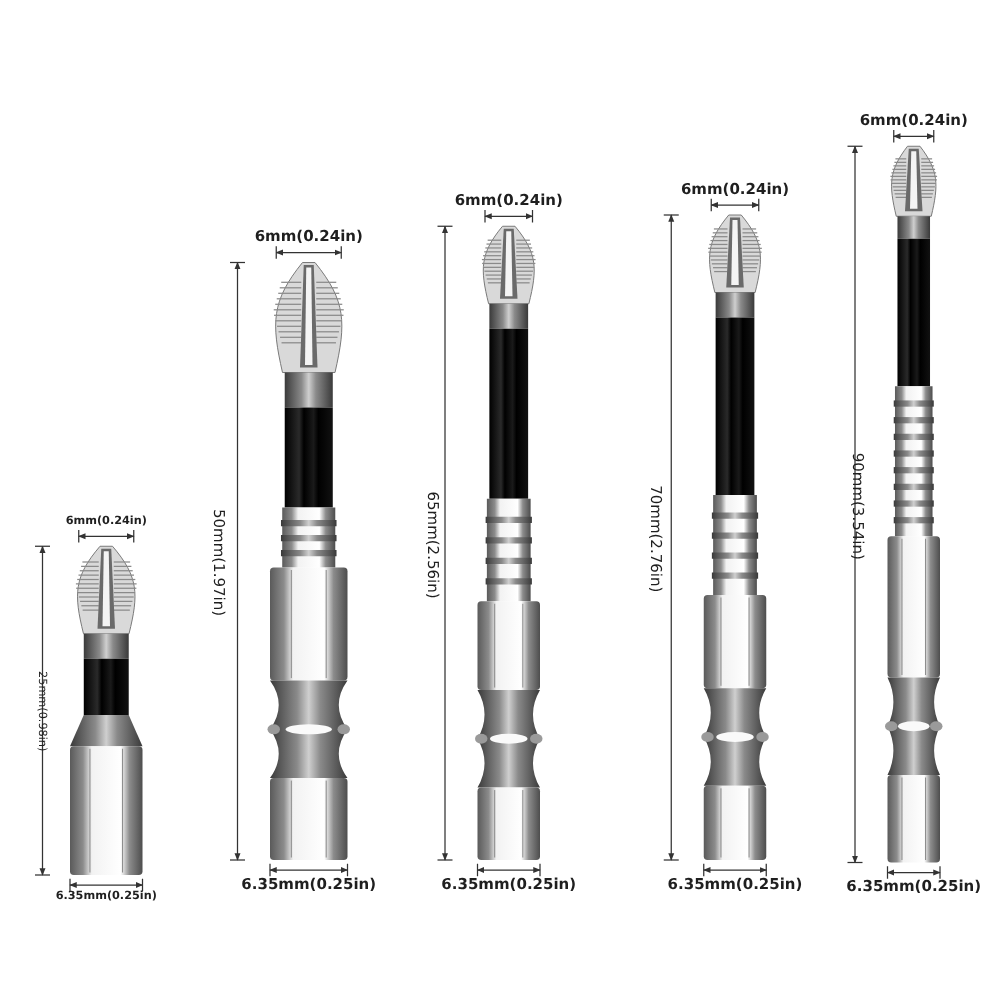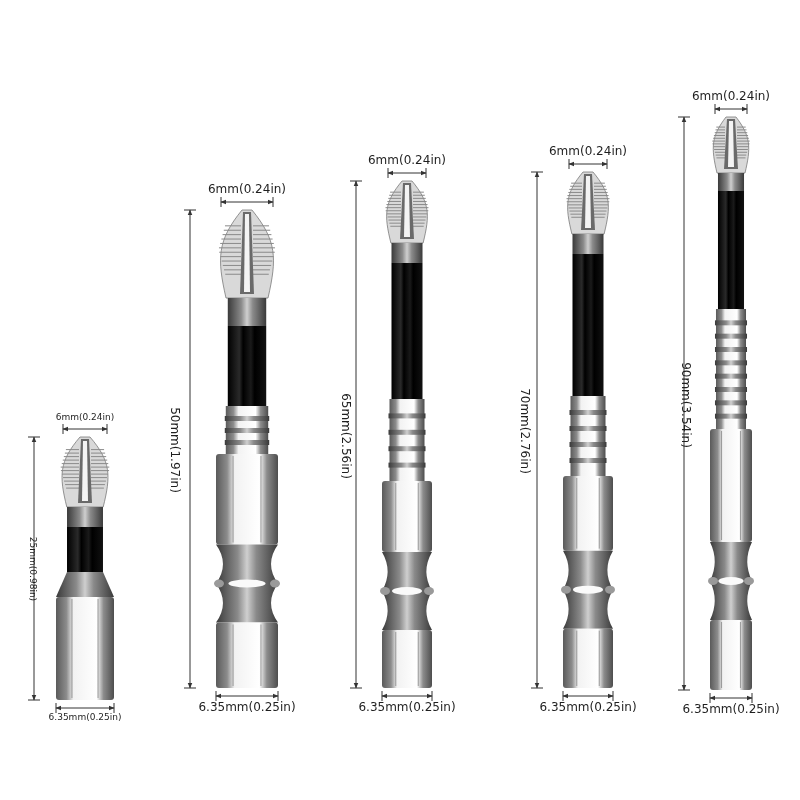--- a/index.html
+++ b/index.html
@@ -1,20 +1,20 @@
 <!DOCTYPE html>
 <html><head>
 <meta charset="utf-8">
 <style>
   html, body { margin: 0; padding: 0; background: #ffffff; }
   body { width: 800px; height: 800px; position: relative; overflow: hidden;
          font-family: "DejaVu Sans", "Liberation Sans", sans-serif; color: #1a1a1a; }
   #stage { position: absolute; left: 0; top: 0; width: 800px; height: 800px; }
   .label { position: absolute; white-space: nowrap; color: #1f1f1f; }
-  .label.top, .label.bottom { transform: translateX(-50%); }
+  .label.top, .label.bottom { transform: translateX(-50%); font-weight: bold; }
   .label.side { transform-origin: center center; }
 </style>
 </head>
 <body>
 
 <div id="stage">
   <svg id="art" width="800" height="800" viewBox="0 0 800 800" xmlns="http://www.w3.org/2000/svg">
     <defs>
       <linearGradient id="steel" x1="0" x2="1" y1="0" y2="0">
         <stop offset="0" stop-color="#5a5a5a"></stop>

